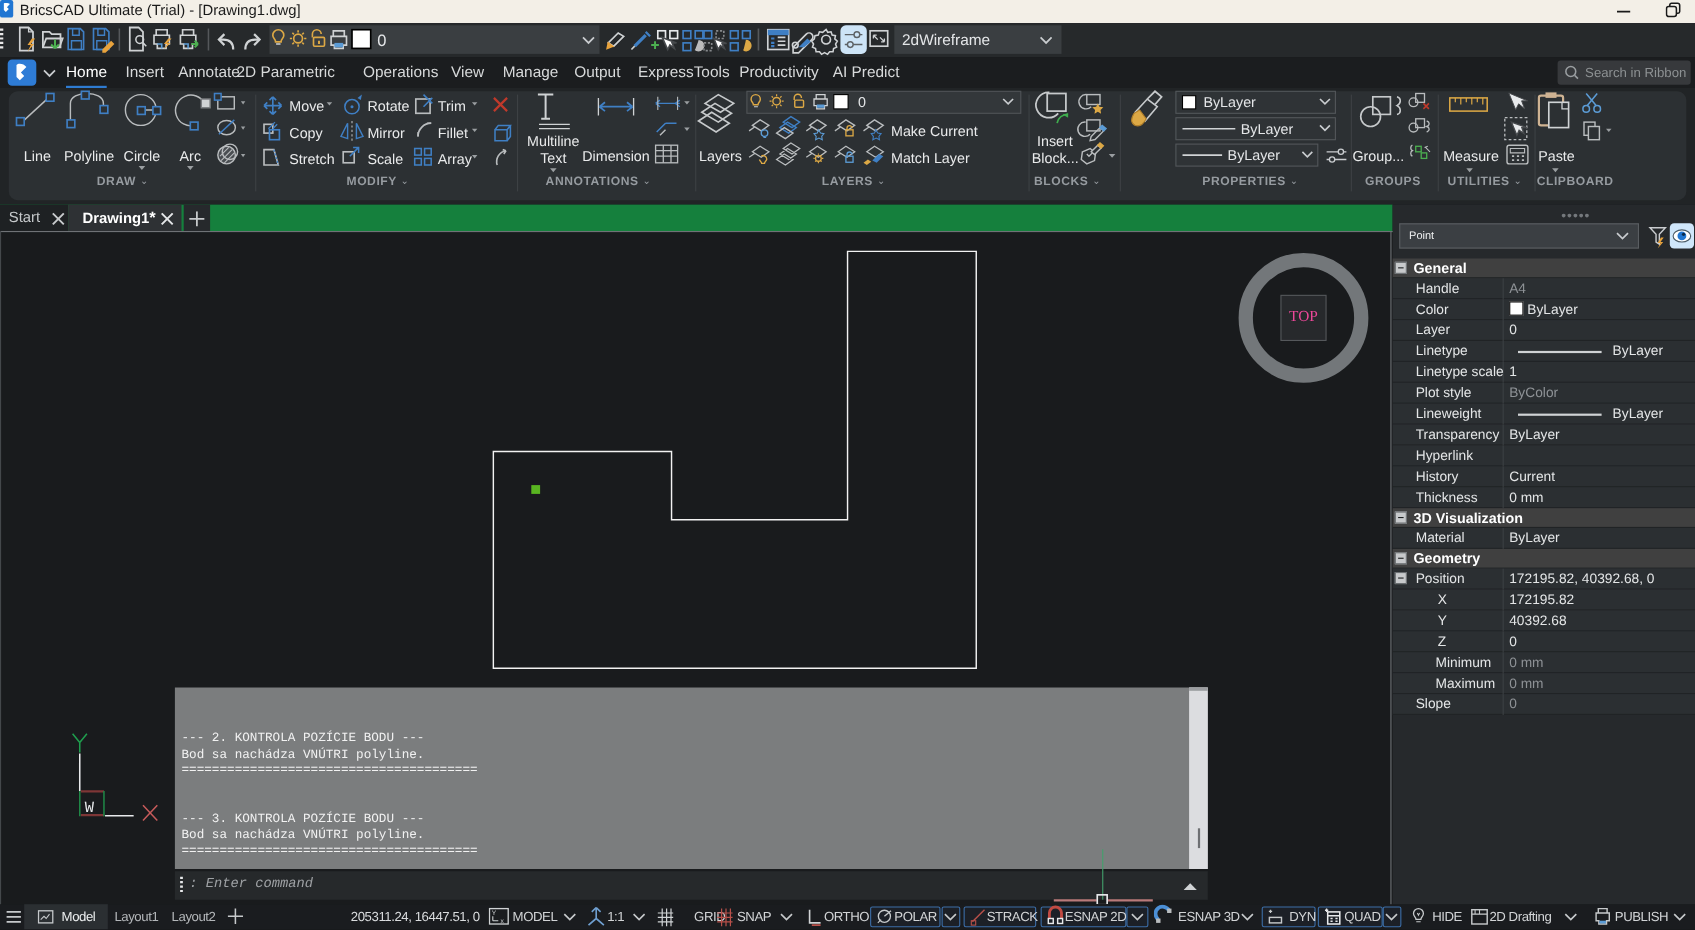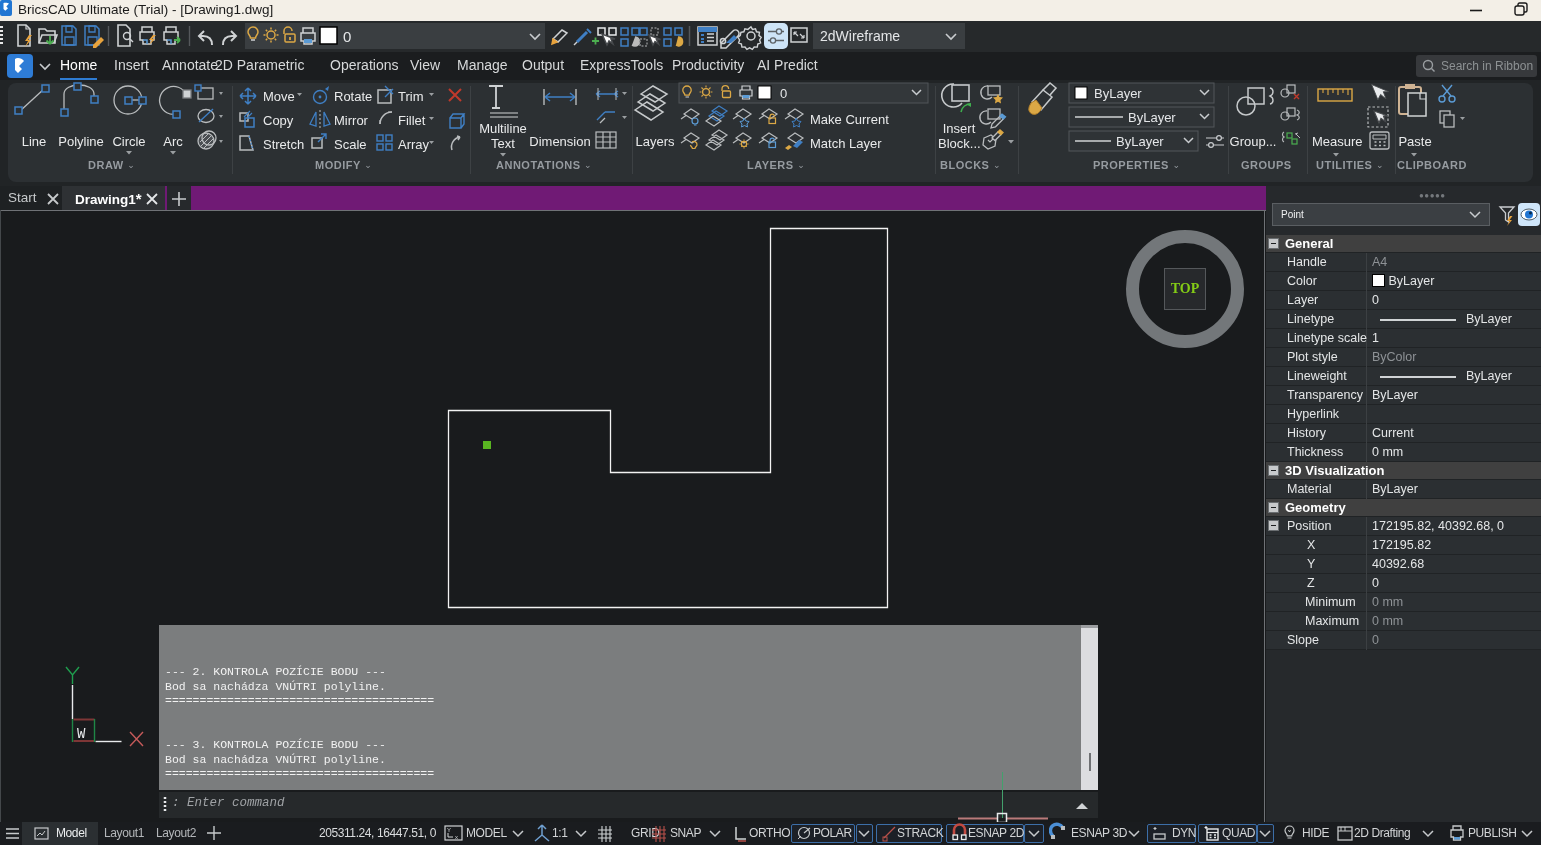--- a/index.html
+++ b/index.html
@@ -20,21 +20,21 @@
   #rtabs .tab.active { color:#fff; border-bottom:2px solid #2e7bd1; }
   
   #ribbon { position:absolute; left:0; top:80px; width:1541px; height:106px; background:#212426; }
   .rsep { position:absolute; top:6px; width:1px; height:88px; background:#3d4144; }
   .rlabel { position:absolute; top:79px; height:14px; color:#969ba0; font-size:11px; font-weight:bold;
     letter-spacing:0.5px; white-space:nowrap;text-align:right; }
   .rlabel .ch { font-weight:normal; font-size:9px; position:relative; top:-1px; color:#969ba0; }
   .bigbtn { position:absolute; text-align:center; color:#e9eaeb; font-size:13px; }
   .smalltxt { position:absolute; color:#e9eaeb; font-size:13px; white-space:nowrap; }
   
-  #dtabs { position:absolute; left:0; top:186px; width:1266px; height:25px; background:#701a75;padding-left:34px; }
+  #dtabs { position:absolute; left:0; top:186px; width:1266px; height:25px; background:#15803d;padding-left:34px; }
   
   #canvas { position:absolute; left:0; top:211px; width:1266px; height:611px; background:#191b1d; overflow:hidden; }
   
   #console { position:absolute; left:159px; top:414px; width:939px; height:165px; background:#7b7d7e; }
   #console pre { font-family:"Liberation Mono", monospace; font-size:11.5px; line-height:14.6px;
     color:#f2f2f2; position:absolute; left:6px; top:40px; }
   #cscroll { position:absolute; right:0; top:0; width:17px; height:165px; background:#dcdde0; }
   #cmdrow { position:absolute; left:159px; top:581px; width:939px; height:26px; background:#26292b;
     color:#b8babc; }
   
@@ -550,21 +550,21 @@
       <g stroke-width="1.4" fill="none">
         <path d="M72.5 474v34" stroke="#e8eaec"></path>
         <path d="M95.5 530.5h26" stroke="#e8eaec"></path>
         <path d="M73.5 508.5h21M73.5 530h21" stroke="#7e3636" stroke-width="2"></path>
         <path d="M72.5 508v23M94.5 508v23" stroke="#1f8746"></path>
         <path d="M66 456l6.5 8 6.5-8M72.5 464v9" stroke="#1f9e4e"></path>
         <path d="M130 521l13 14m0-14l-13 14" stroke="#c55a5a"></path>
         <text x="77" y="527" font-size="14" fill="#e8eaec" font-family="Liberation Mono, monospace">W</text>
       </g>
     </svg>
-    <div style="position:absolute;left:1164px;top:57px;width:42px;height:42px;text-align:center;line-height:42px;font-family:'Liberation Serif',serif;font-weight:bold;font-size:14px;color:#84cc16;">TOP</div>
+    <div style="position:absolute;left:1164px;top:57px;width:42px;height:42px;text-align:center;line-height:42px;font-family:'Liberation Serif',serif;font-weight:normal;font-size:14px;color:#ec4899;">TOP</div>
     <div id="console">
       <pre>--- 2. KONTROLA POZÍCIE BODU ---
 Bod sa nachádza VNÚTRI polyline.
 =======================================
 
 
 --- 3. KONTROLA POZÍCIE BODU ---
 Bod sa nachádza VNÚTRI polyline.
 =======================================</pre>
       <div id="cscroll">

